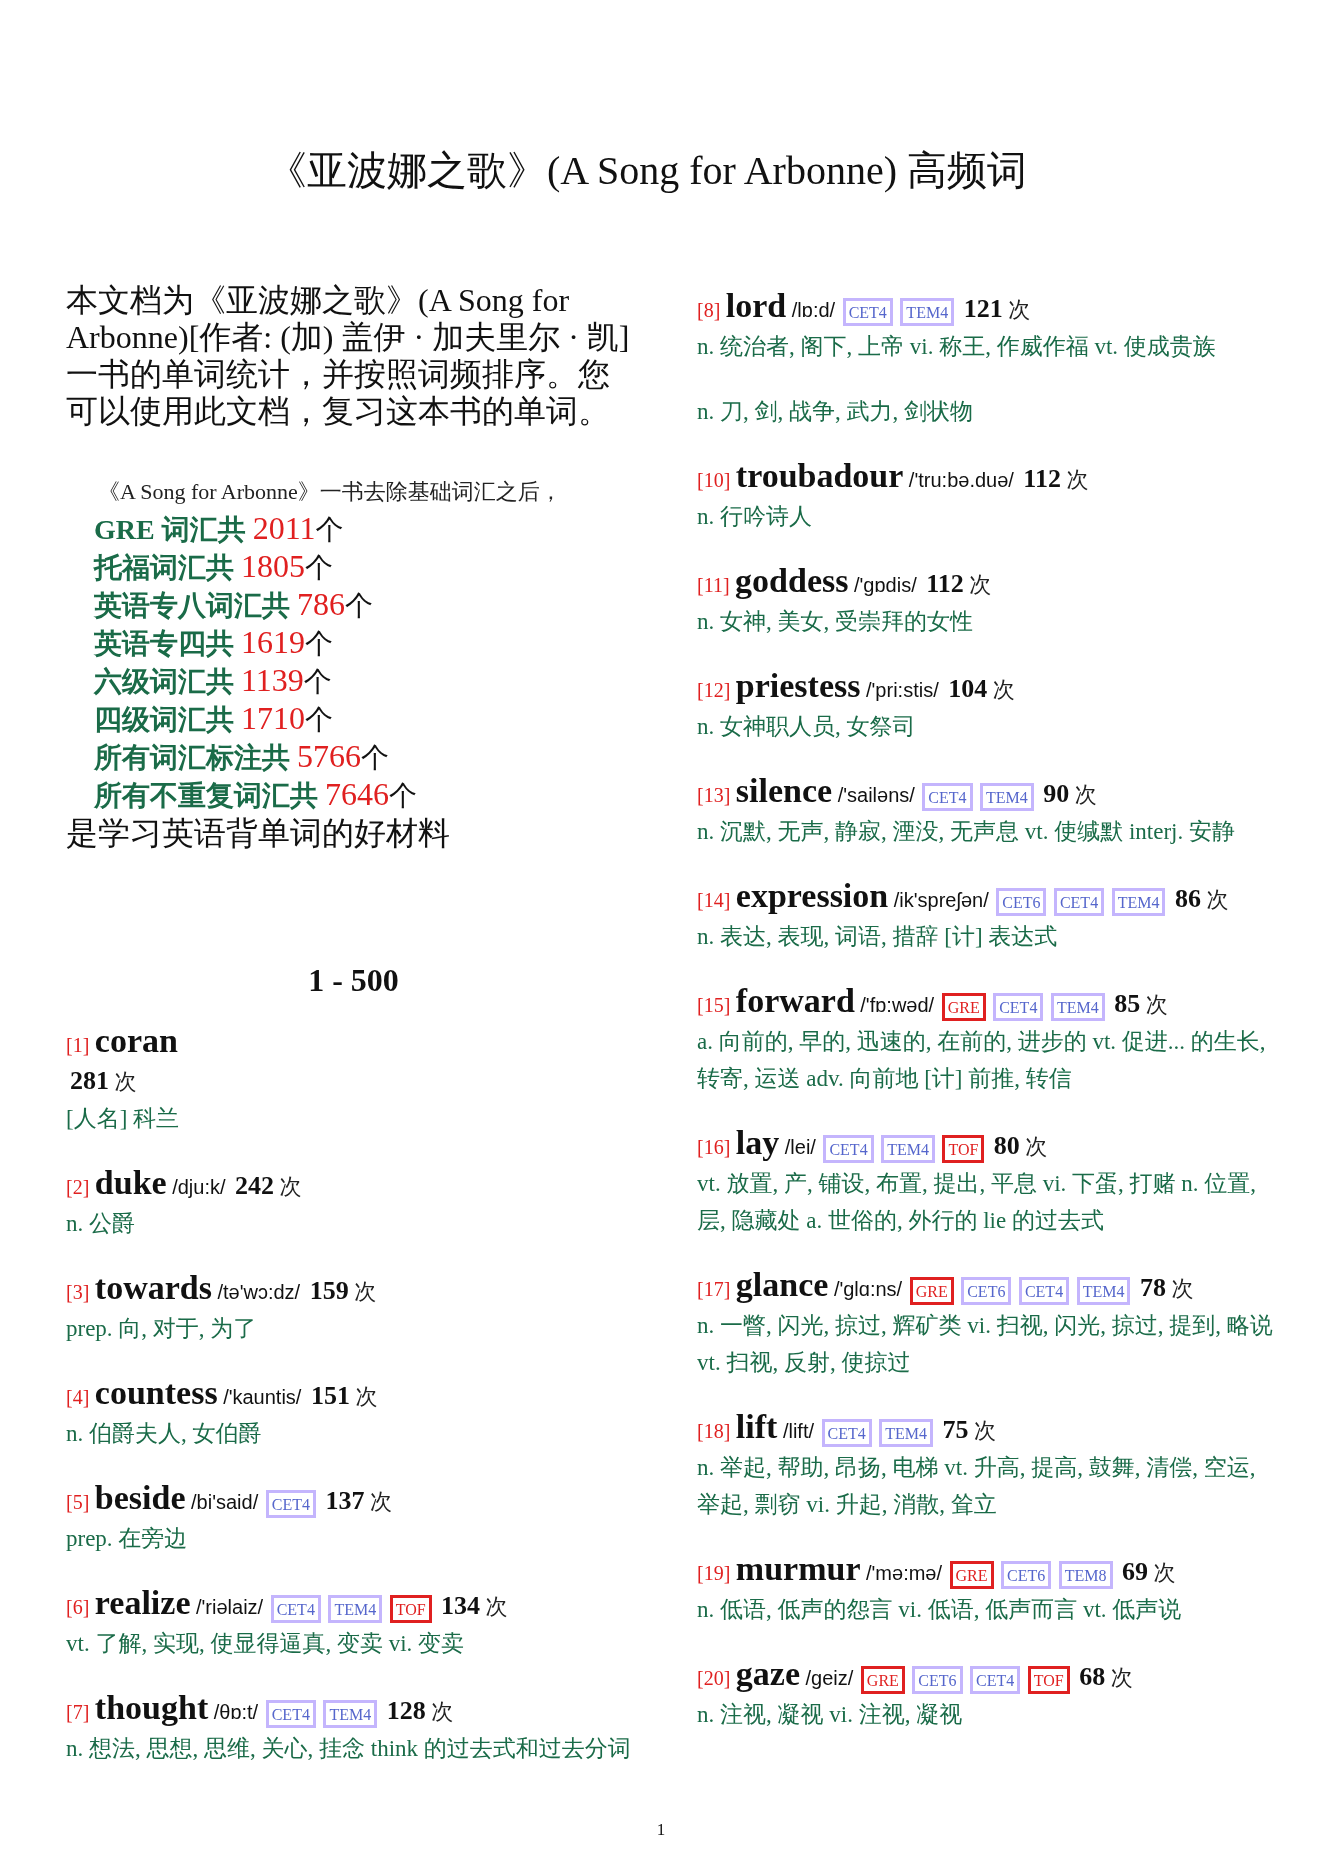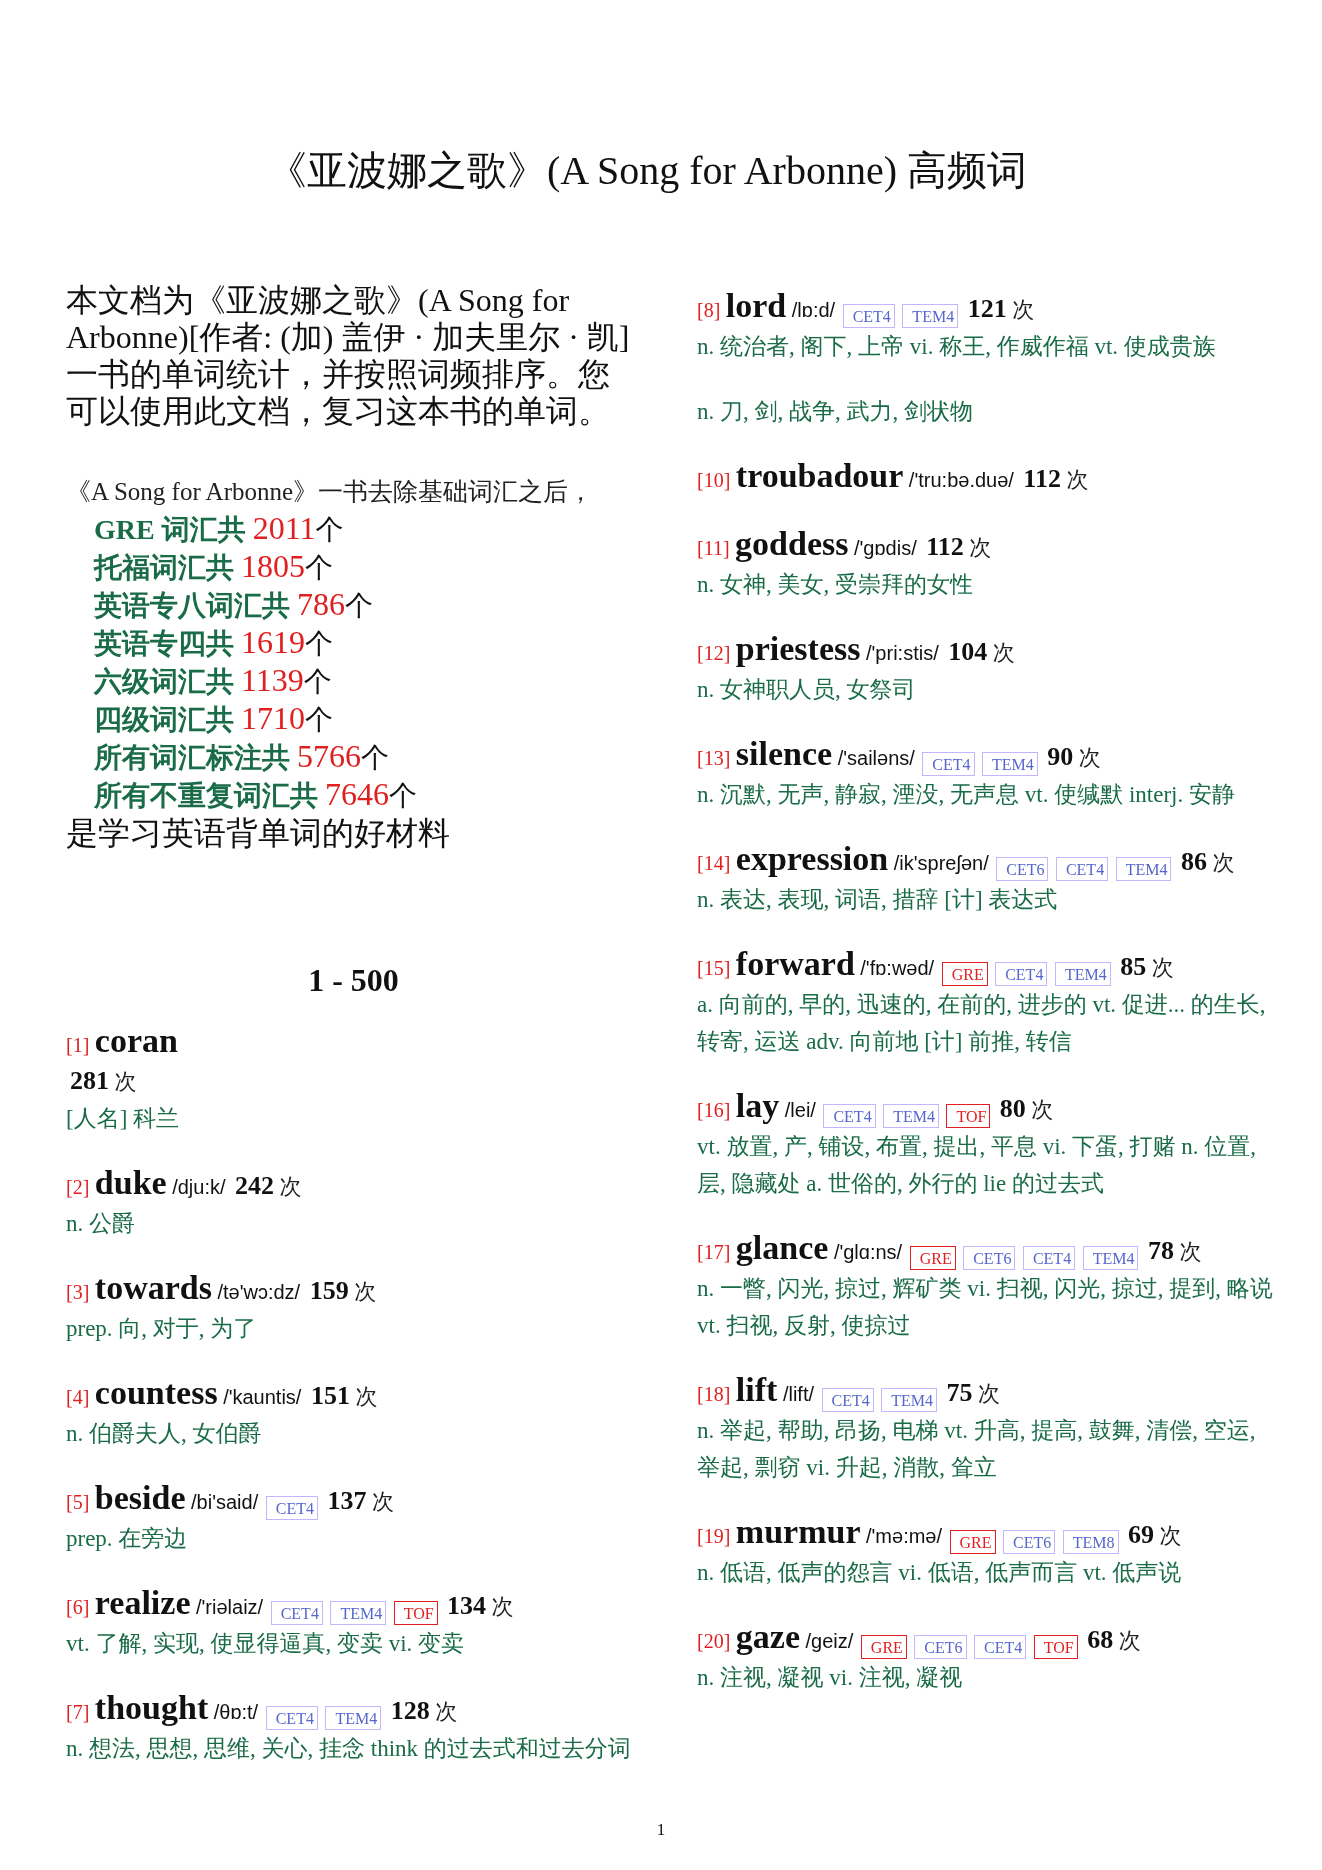--- a/index.html
+++ b/index.html
@@ -5,34 +5,34 @@
   html, body { margin: 0; padding: 0; background: #ffffff; }
   body { width: 1322px; height: 1870px; position: relative; overflow: hidden;
          font-family: "Liberation Serif", "DejaVu Serif", serif; color: #111; }
   .title { position: absolute; top: 143px; left: 0; width: 1294px; text-align: center;
            font-size: 40px; line-height: 56px; color: #111; }
   .col { position: absolute; }
   .col-left { left: 66px; top: 282px; width: 575px; }
   .col-right { left: 697px; top: 288px; width: 580px; }
   .intro { font-size: 32px; line-height: 37px; color: #111; margin: 0; }
   .stats { margin-top: 44px; }
-  .stats-lead { font-size: 25px; line-height: 36px; color: #222; }
+  .stats-lead { font-size: 22px; line-height: 36px; color: #222; margin-left: 32px; }
   .stat-row { font-size: 28px; line-height: 36px; margin-left: 28px; }
   .stat-label { color: #1a6b48; font-weight: bold; }
   .stat-num { color: #e02020; font-size: 32px; }
   .stat-unit { color: #111; }
   .stats-tail { font-size: 32px; line-height: 38px; color: #111; }
   .range-heading { text-align: center; font-size: 32px; font-weight: bold; margin-top: 110px; margin-bottom: 24px; color: #111; }
   .entry { margin-bottom: 28px; }
   .entry-head { font-size: 22px; line-height: 36px; }
   .rank { color: #e02020; font-size: 20px; }
   .word { font-weight: bold; font-size: 34px; color: #111; }
   .phon { font-family: "Liberation Sans", "DejaVu Sans", sans-serif; font-size: 20px; color: #111; }
-  .tag { display: inline-block; font-size: 16px; line-height: 20px; padding: 2px 3px 0 9px;
-         border: 1px solid #c4b5fd; color: #5566cc; margin-left: 2px; vertical-align: middle; margin-top: 8px; }
+  .tag { display: inline-block; font-size: 16px; line-height: 20px; padding: 2px 3px 0 3px;
+         border: 3px solid #c4b5fd; color: #5566cc; margin-left: 2px; vertical-align: middle; }
   .tag.red { border-color: #e02020; color: #e02020; }
   .count { font-weight: bold; font-size: 26px; color: #111; margin-left: 4px; }
   .ci { font-size: 22px; color: #222; }
   .defn { font-size: 23px; line-height: 37px; color: #1a6b48; }
   .page-num { position: absolute; top: 1820px; left: 0; width: 1322px; text-align: center; font-size: 17px; color: #111; }
 </style>
 </head>
 <body>
 
 <div class="title">《亚波娜之歌》(A Song for Arbonne) 高频词</div>
@@ -93,20 +93,21 @@
   <div id="entries-right">
       <div class="entry">
         <div class="entry-head"><span class="rank">[8]</span> <span class="word">lord</span> <span class="phon">/lɒ:d/</span> <span class="tag">CET4</span> <span class="tag">TEM4</span> <span class="count">121</span> <span class="ci">次</span></div>
         <div class="defn">n. 统治者, 阁下, 上帝 vi. 称王, 作威作福 vt. 使成贵族</div>
       </div>
       <div class="entry">
         <div class="defn">n. 刀, 剑, 战争, 武力, 剑状物</div>
       </div>
       <div class="entry">
         <div class="entry-head"><span class="rank">[10]</span> <span class="word">troubadour</span> <span class="phon">/'tru:bə.duə/</span> <span class="count">112</span> <span class="ci">次</span></div>
+        <div class="defn">n. 行吟诗人</div>
       </div>
       <div class="entry">
         <div class="entry-head"><span class="rank">[11]</span> <span class="word">goddess</span> <span class="phon">/'gɒdis/</span> <span class="count">112</span> <span class="ci">次</span></div>
         <div class="defn">n. 女神, 美女, 受崇拜的女性</div>
       </div>
       <div class="entry">
         <div class="entry-head"><span class="rank">[12]</span> <span class="word">priestess</span> <span class="phon">/'pri:stis/</span> <span class="count">104</span> <span class="ci">次</span></div>
         <div class="defn">n. 女神职人员, 女祭司</div>
       </div>
       <div class="entry">

